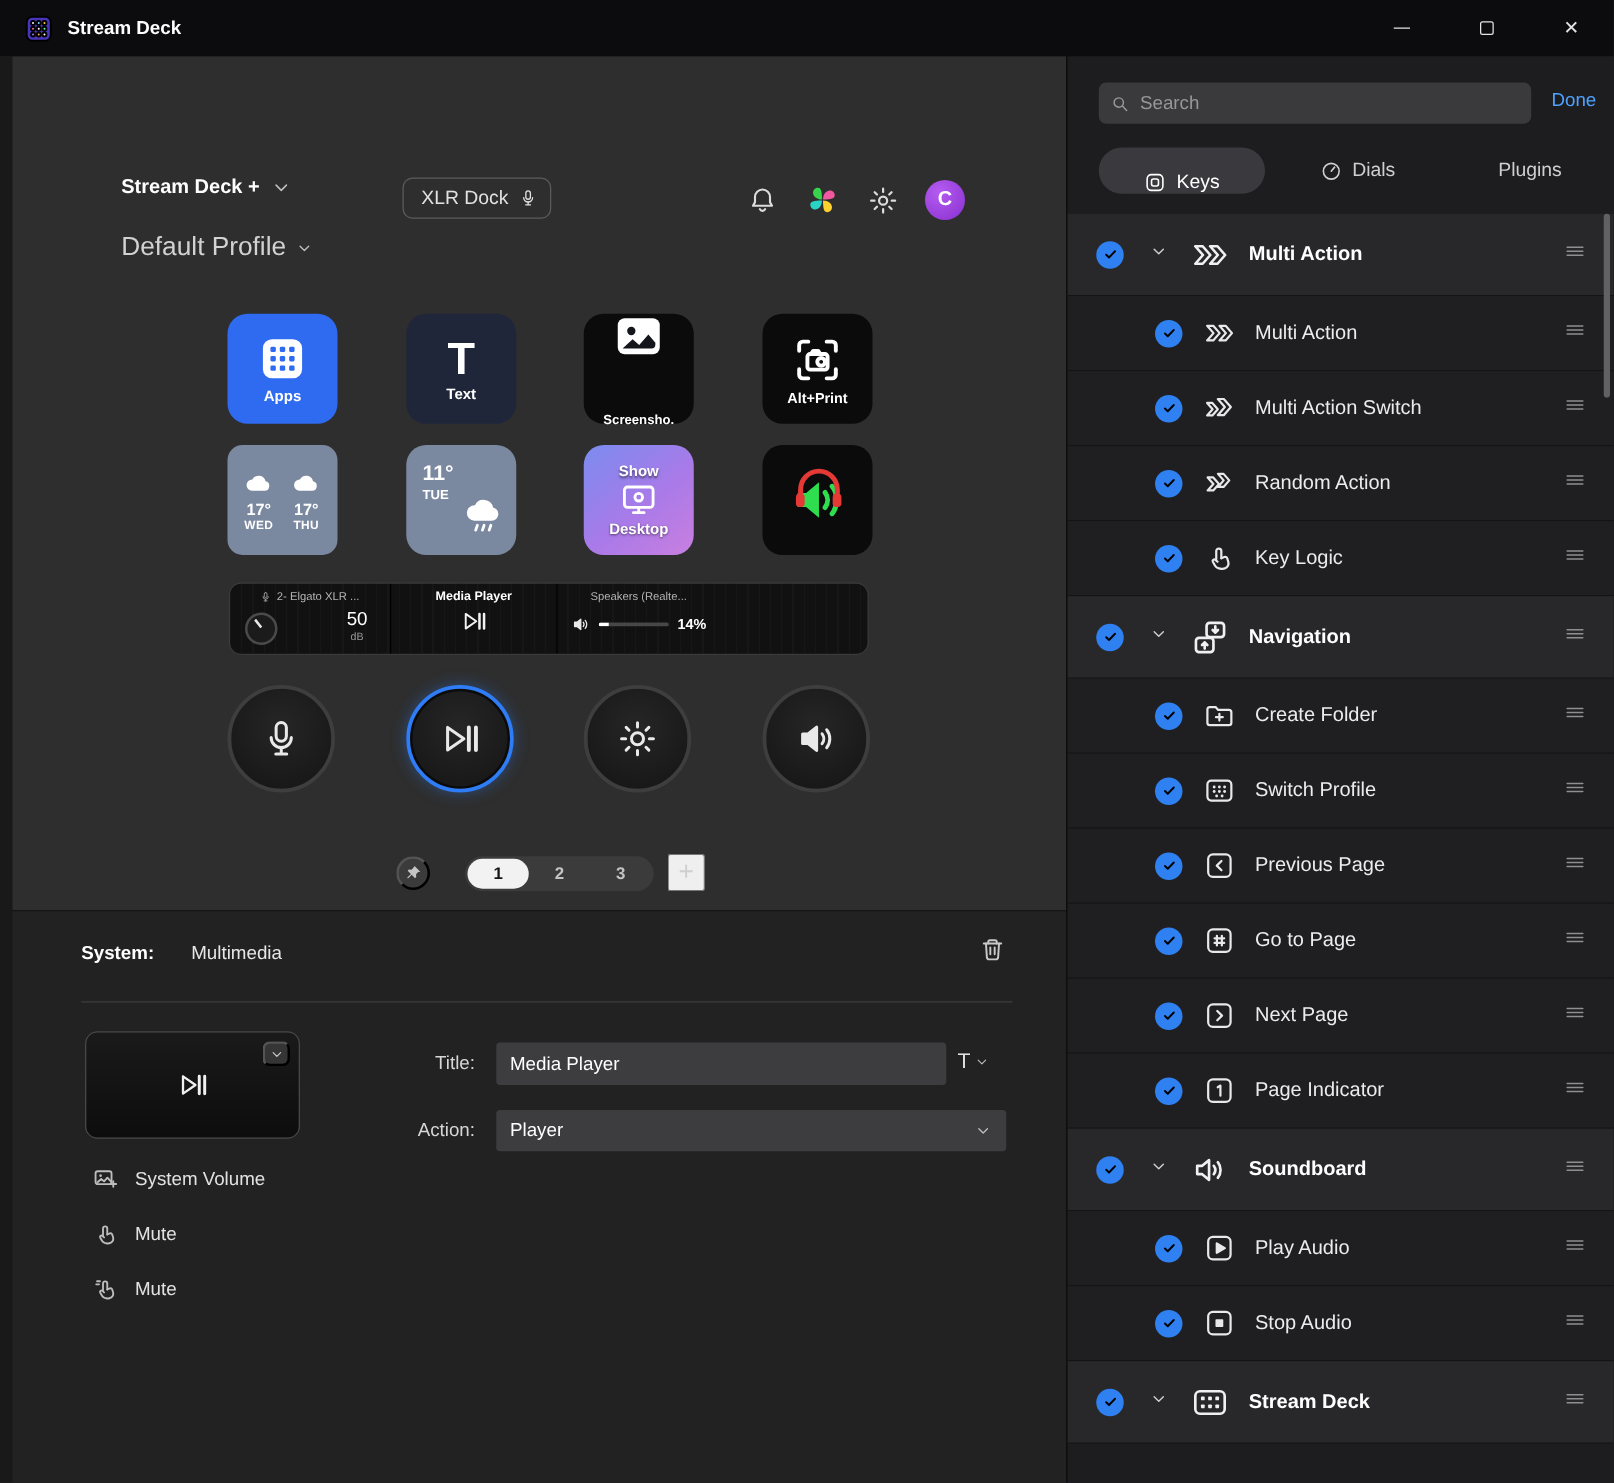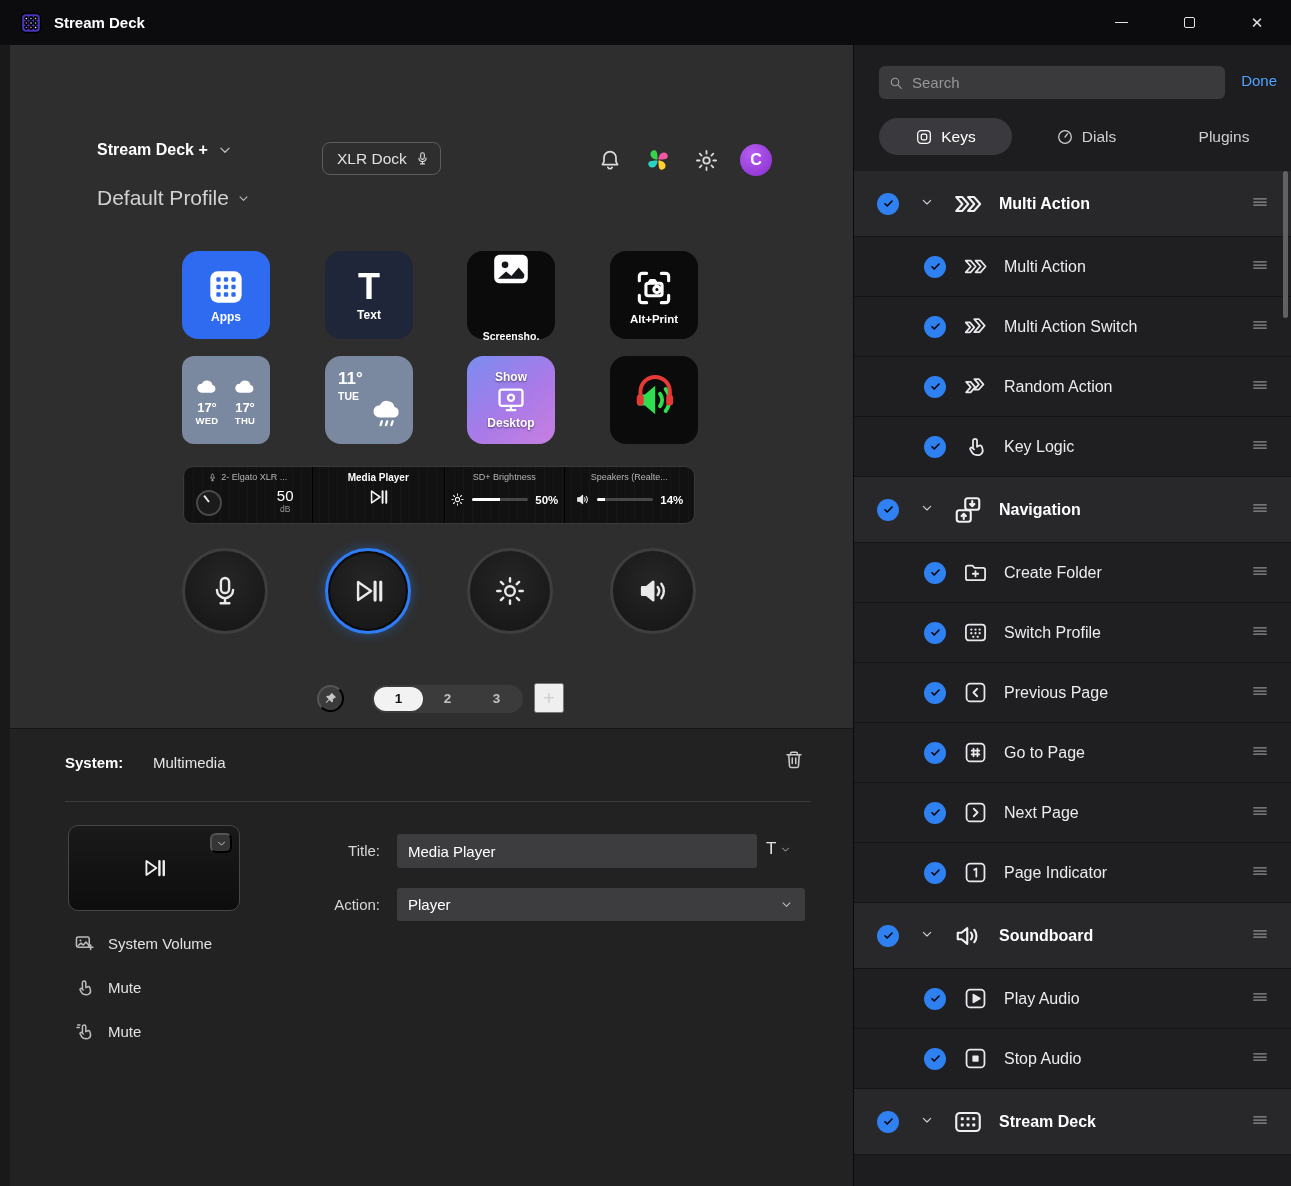--- a/index.html
+++ b/index.html
@@ -137,21 +137,21 @@
                 border-radius:6px; display:flex; align-items:center; gap:8px; padding:0 9px; }
   .search-box .icon { color:#9b9b9f; }
   .search-box input { flex:1; background:none; border:none; outline:none; color:#eee; font-size:15px; }
   .search-box input::placeholder { color:#97979b; }
   .done-link { position:absolute; right:14px; top:27px; font-size:15px; color:#4da3ff; cursor:pointer;
                background:none; border:none; }
   .tabs { position:absolute; left:25px; top:73px; height:37px; display:flex; align-items:center; }
   .tab { display:flex; align-items:center; justify-content:center; gap:8px; height:37px; font-size:15.5px;
          color:#cfcfcf; border-radius:19px; cursor:pointer; }
   .tab.active { background:#3a3a3e; color:#fff; }
-  .tab-0 { width:133px; }
+  .tab-0 { width:133px;align-items:flex-end; }
   .tab-1 { width:120px; margin-left:14px; }
   .tab-2 { width:120px; margin-left:18px; }
   .action-list { position:absolute; left:0; top:126px; width:100%; }
   .row { display:flex; align-items:center; border-bottom:1px solid #141416; cursor:pointer; }
   .row.header { height:66px; background:#28282b; }
   .row.item { height:60px; background:#1f1f22; }
   .check { width:22px; height:22px; border-radius:50%; background:#2f80f0; flex:none;
            display:flex; align-items:center; justify-content:center; cursor:pointer; }
   .row.header .check { margin-left:23px; }
   .row.item .check { margin-left:70px; }
@@ -385,37 +385,20 @@
           <div class="seg-title bold">
             <span>Media Player</span>
           </div>
           <div class="seg-glyph"><span class="icon">
               <svg viewBox="0 0 24 24" fill="none" stroke="currentColor" stroke-width="1.7" stroke-linecap="round" stroke-linejoin="round" style="width:22px;height:22px">
                 <path d="M5 5.6v12.8l9.2-6.4z"></path>
                 <path d="M17 5.6v12.8M21 5.6v12.8" stroke-width="2.2"></path>
               </svg>
             </span></div>
         </div>
-        <div class="strip-seg" style="width: 120px;">
-          <div class="seg-title">
-            <span>SD+ Brightness</span>
-          </div>
-          <div class="slider-row">
-            <span class="icon">
-              <svg viewBox="0 0 24 24" fill="none" stroke="currentColor" stroke-width="1.7" stroke-linecap="round" stroke-linejoin="round" style="width:15px;height:15px">
-                <circle cx="12" cy="12" r="3.4"></circle>
-                <path d="M12 3v2.3M12 18.7V21M3 12h2.3M18.7 12H21M5.6 5.6L7.2 7.2M16.8 16.8l1.6 1.6M18.4 5.6l-1.6 1.6M7.2 16.8l-1.6 1.6"></path>
-              </svg>
-            </span>
-            <div class="track">
-              <div class="fill" style="width: 50%;"></div>
-            </div>
-            <span class="pct">50%</span>
-          </div>
-        </div>
         <div class="strip-seg" style="width: 130px;">
           <div class="seg-title">
             <span>Speakers (Realte...</span>
           </div>
           <div class="slider-row">
             <span class="icon">
               <svg viewBox="0 0 24 24" fill="none" stroke="currentColor" stroke-width="1.7" stroke-linecap="round" stroke-linejoin="round" style="width:15px;height:15px">
                 <path d="M4.3 9.3h3.1l4.8-3.9v13.2l-4.8-3.9H4.3z" fill="currentColor"></path>
                 <path d="M15.3 9.2a4.6 4.6 0 0 1 0 5.6"></path>
                 <path d="M17.9 6.9a8.3 8.3 0 0 1 0 10.2"></path>

